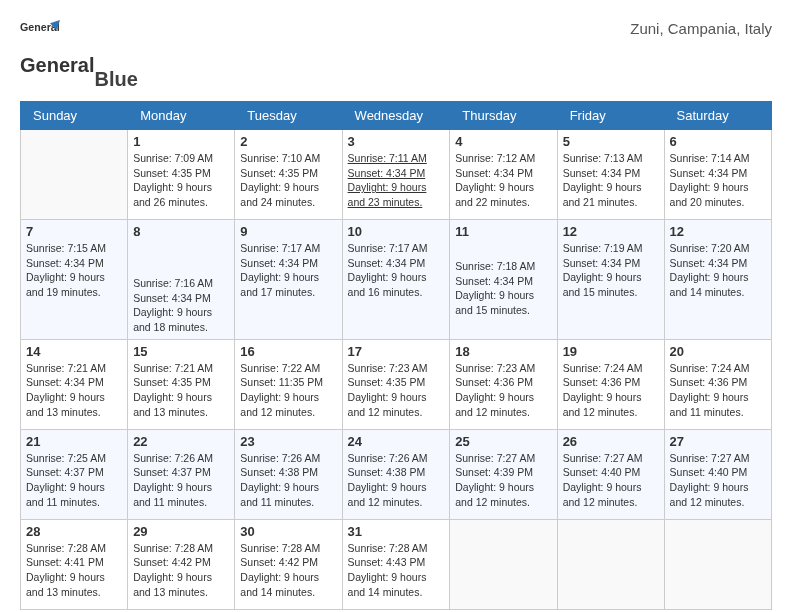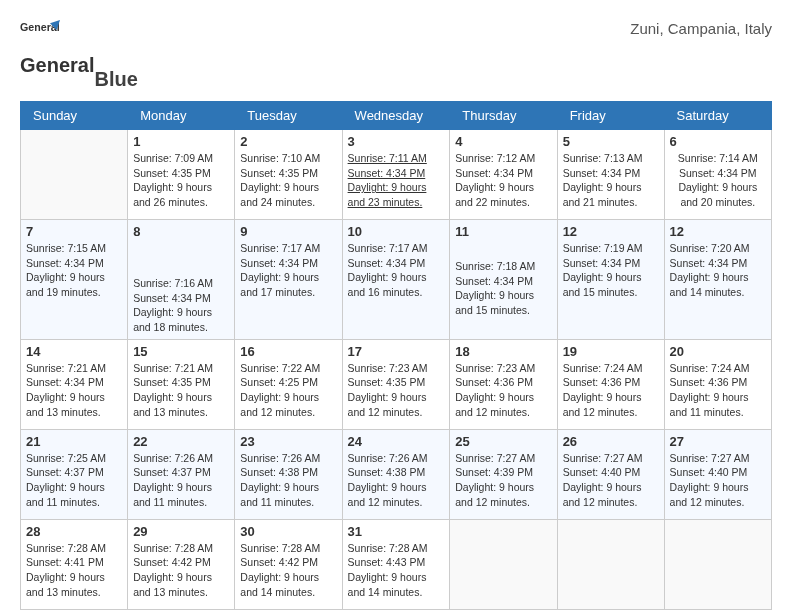--- a/index.html
+++ b/index.html
@@ -142,21 +142,21 @@
         </td>
         <td>
           <span class="day-number">5</span>
           <div class="cell-text" style="white-space: pre-line;">Sunrise: 7:13 AM
 Sunset: 4:34 PM
 Daylight: 9 hours
 and 21 minutes.</div>
         </td>
         <td>
           <span class="day-number">6</span>
-          <div class="cell-text" style="white-space: pre-line; text-align: center;">Sunrise: 7:14 AM
+          <div class="cell-text" style="white-space: pre-line;">Sunrise: 7:14 AM
 Sunset: 4:34 PM
 Daylight: 9 hours
 and 20 minutes.</div>
         </td>
       </tr>
       <tr>
         <td>
           <span class="day-number">7</span>
           <div class="cell-text" style="white-space: pre-line;">Sunrise: 7:15 AM
 Sunset: 4:34 PM
@@ -217,21 +217,21 @@
         <td>
           <span class="day-number">15</span>
           <div class="cell-text" style="white-space: pre-line;">Sunrise: 7:21 AM
 Sunset: 4:35 PM
 Daylight: 9 hours
 and 13 minutes.</div>
         </td>
         <td>
           <span class="day-number">16</span>
           <div class="cell-text" style="white-space: pre-line;">Sunrise: 7:22 AM
-Sunset: 4:25 PM
+Sunset: 11:35 PM
 Daylight: 9 hours
 and 12 minutes.</div>
         </td>
         <td>
           <span class="day-number">17</span>
           <div class="cell-text" style="white-space: pre-line;">Sunrise: 7:23 AM
 Sunset: 4:35 PM
 Daylight: 9 hours
 and 12 minutes.</div>
         </td>

